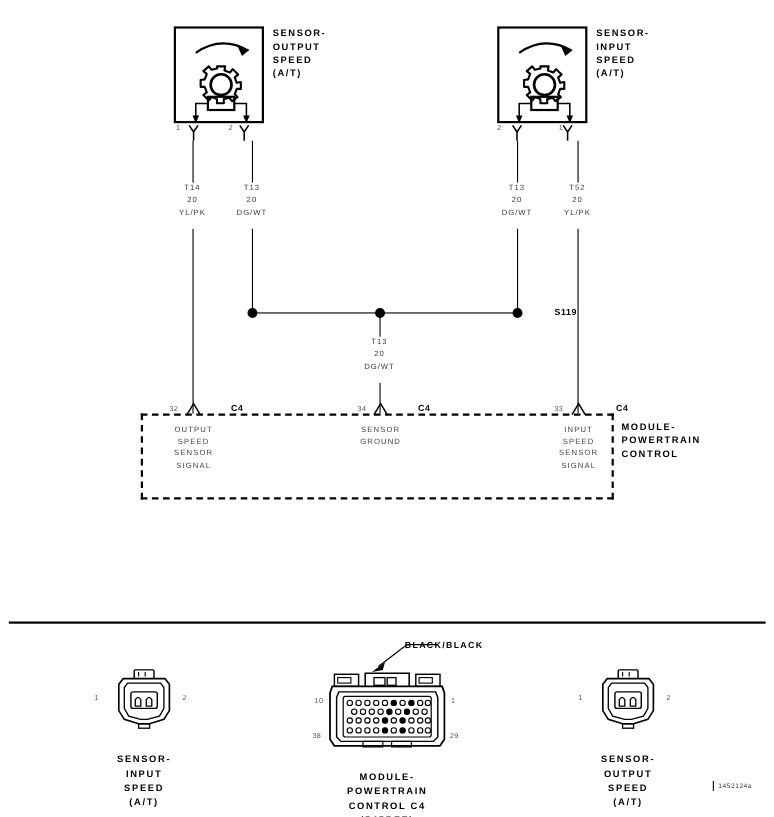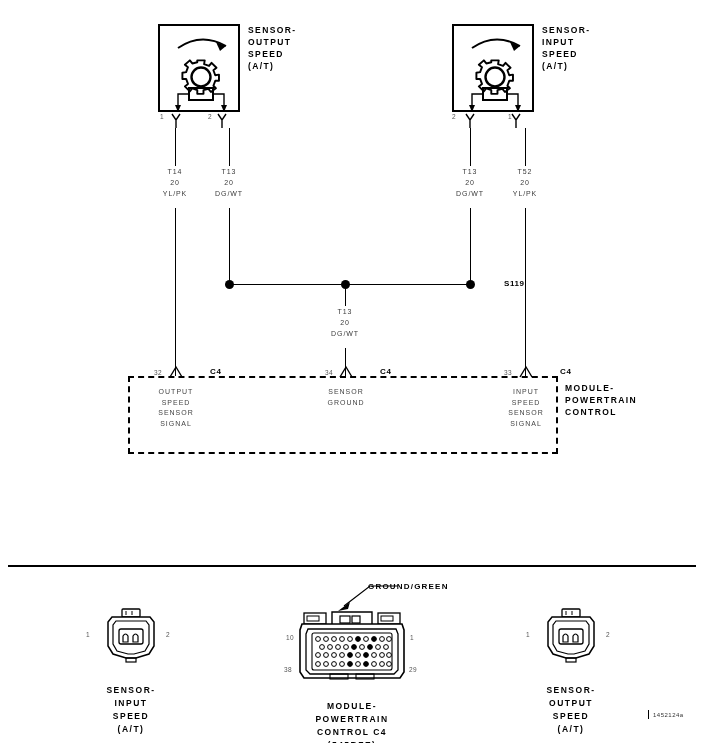--- a/index.html
+++ b/index.html
@@ -277,21 +277,21 @@
   <div class="pinnum" style="left:166px;top:615px;">2</div>
   <div class="captxt" style="left:66px;top:668px;width:130px;">SENSOR-
 INPUT
 SPEED
 (A/T)</div>
 
   <svg class="sv" style="left:330px;top:562px;" width="100" height="40" viewBox="0 0 100 40">
     <path d="M 68 8 L 40 8 L 14 28" stroke="#000" stroke-width="1.2" fill="none"></path>
     <path d="M 8 33 L 20 24 L 18 31 Z" fill="#000"></path>
   </svg>
-  <div class="lbl" style="left:368px;top:565px;font-size:8px;letter-spacing:1.2px;">GROUND/GREEN</div>
+  <div class="lbl" style="left:368px;top:565px;font-size:8px;letter-spacing:1.2px;">BLACK/BLACK</div>
 
   <svg class="sv" style="left:296px;top:592px;" width="112" height="75" viewBox="0 0 112 75">
 
     <rect x="8" y="5" width="22" height="11" fill="none" stroke="#000" stroke-width="1.3"></rect>
     <rect x="11" y="8" width="12" height="5" fill="none" stroke="#000" stroke-width="1"></rect>
     <rect x="82" y="5" width="22" height="11" fill="none" stroke="#000" stroke-width="1.3"></rect>
     <rect x="85" y="8" width="12" height="5" fill="none" stroke="#000" stroke-width="1"></rect>
 
     <path d="M 36 4 L 76 4 L 76 20 L 36 20 Z" fill="#fff" stroke="#000" stroke-width="1.4"></path>
     <rect x="44" y="8" width="10" height="7" fill="none" stroke="#000" stroke-width="1.2"></rect>

